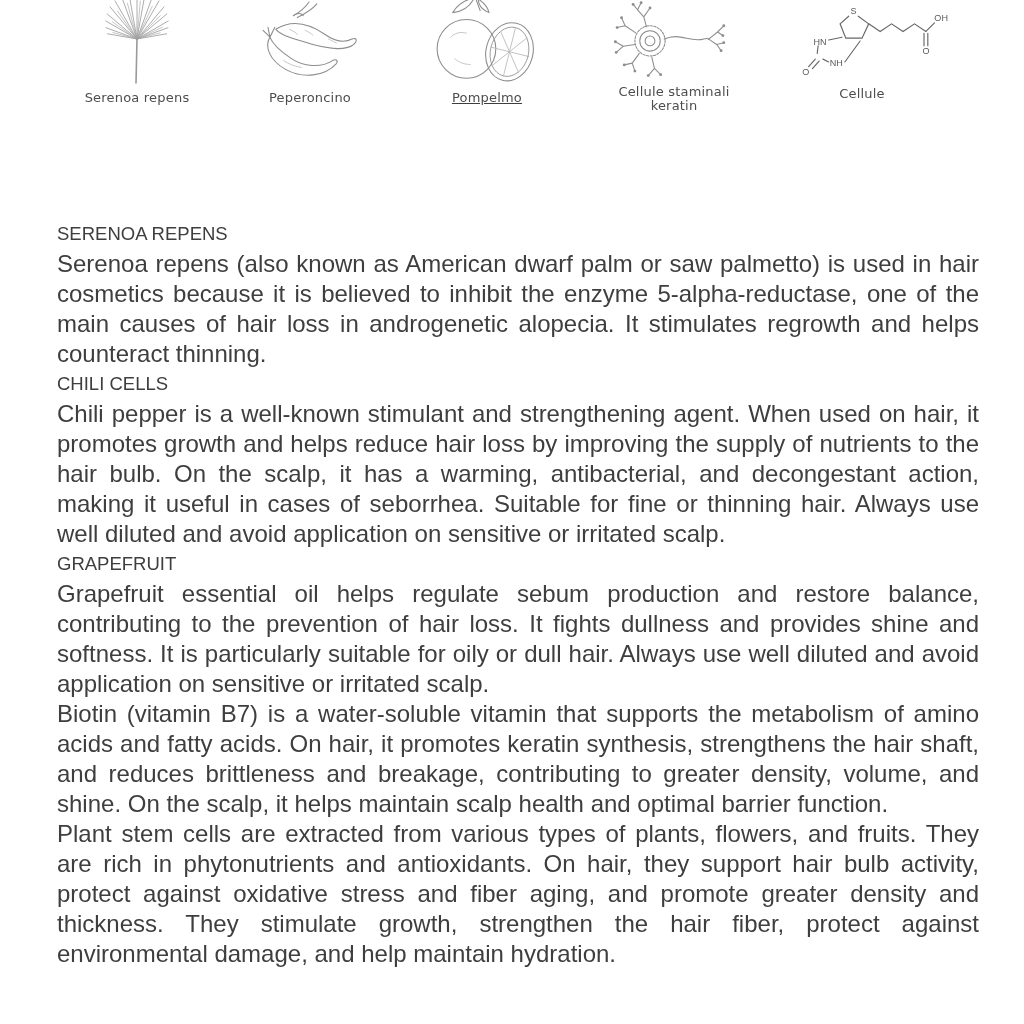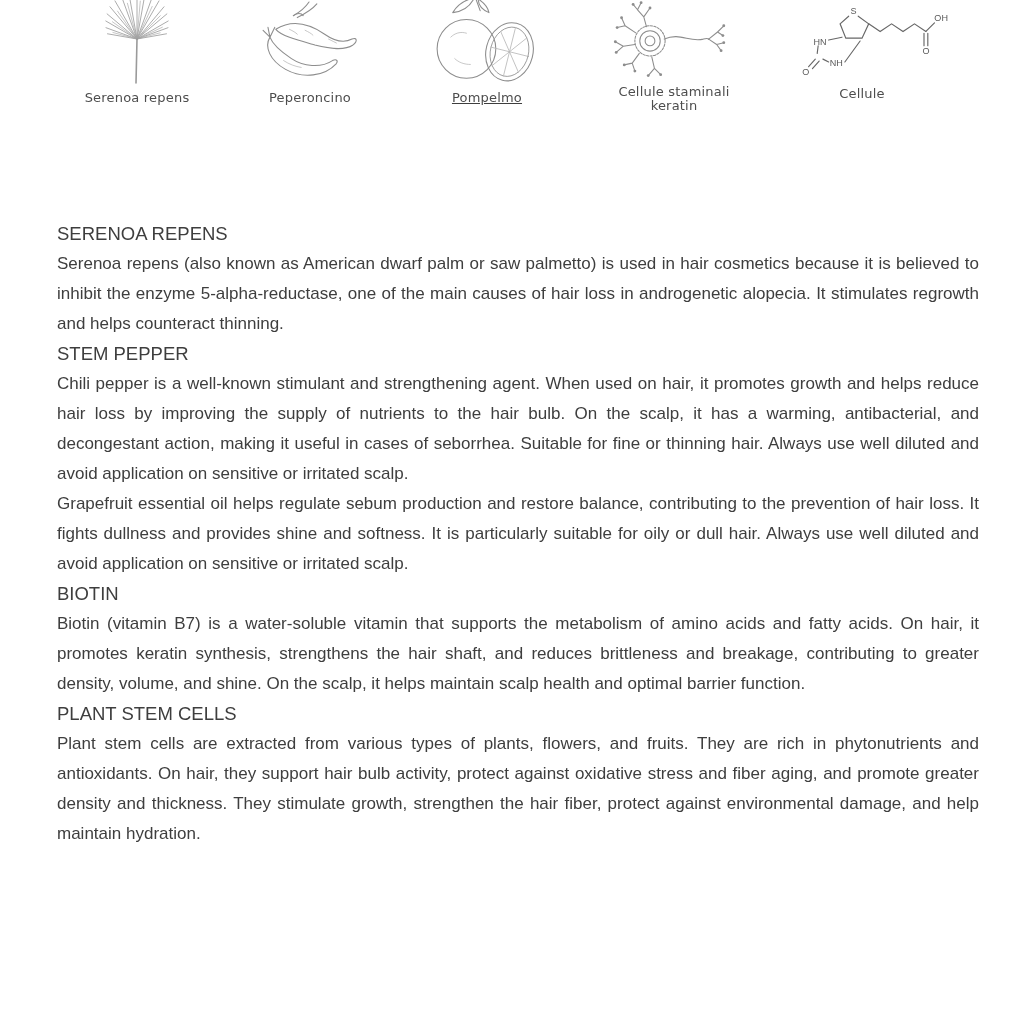--- a/index.html
+++ b/index.html
@@ -17,21 +17,21 @@
   #fig-cellule{left:584px;width:180px;}
   #fig-biotina{left:772px;width:180px;}
   .sketch{stroke:#8d8d8d;fill:none;stroke-width:1.1;stroke-linecap:round;stroke-linejoin:round;}
   .sketch-light{stroke:#b8b8b8;fill:none;stroke-width:.8;stroke-linecap:round;}
   .chem{stroke:#676767;fill:none;stroke-width:1.2;stroke-linecap:round;}
   .chem-label{font-family:"Liberation Sans",sans-serif;font-size:9.5px;fill:#5a5a5a;}
   .tipdot{fill:#8d8d8d;stroke:none;}
   
   #body-text{position:absolute;left:57px;top:219px;width:922px;}
   .sec-h{margin:0;font-size:18.5px;font-weight:400;line-height:30px;color:#3e3e3e;}
-  .sec-p{margin:0;font-size:17px;line-height:30px;text-align:justify;color:#3e3e3e;}
+  .sec-p{margin:0;font-size:24px;line-height:30px;text-align:justify;color:#3e3e3e;}
 </style>
 </head>
 <body>
 
 <div id="page">
 
   <figure class="fig" id="fig-serenoa" style="margin:0">
     <div class="art">
       <svg width="110" height="115" viewBox="0 0 110 115">
         <g class="sketch-light">
@@ -190,32 +190,31 @@
   </figure>
 
   <div id="body-text">
 
     <section>
       <h2 class="sec-h">SERENOA REPENS</h2>
       <p class="sec-p">Serenoa repens (also known as American dwarf palm or saw palmetto) is used in hair cosmetics because it is believed to inhibit the enzyme 5-alpha-reductase, one of the main causes of hair loss in androgenetic alopecia. It stimulates regrowth and helps counteract thinning.</p>
     </section>
 
     <section>
-      <h2 class="sec-h">STEM PEPPER</h2>
+      <h2 class="sec-h">CHILI CELLS</h2>
       <p class="sec-p">Chili pepper is a well-known stimulant and strengthening agent. When used on hair, it promotes growth and helps reduce hair loss by improving the supply of nutrients to the hair bulb. On the scalp, it has a warming, antibacterial, and decongestant action, making it useful in cases of seborrhea. Suitable for fine or thinning hair. Always use well diluted and avoid application on sensitive or irritated scalp.</p>
     </section>
 
     <section>
+      <h2 class="sec-h">GRAPEFRUIT</h2>
       <p class="sec-p">Grapefruit essential oil helps regulate sebum production and restore balance, contributing to the prevention of hair loss. It fights dullness and provides shine and softness. It is particularly suitable for oily or dull hair. Always use well diluted and avoid application on sensitive or irritated scalp.</p>
     </section>
 
     <section>
-      <h2 class="sec-h">BIOTIN</h2>
       <p class="sec-p">Biotin (vitamin B7) is a water-soluble vitamin that supports the metabolism of amino acids and fatty acids. On hair, it promotes keratin synthesis, strengthens the hair shaft, and reduces brittleness and breakage, contributing to greater density, volume, and shine. On the scalp, it helps maintain scalp health and optimal barrier function.</p>
     </section>
 
     <section>
-      <h2 class="sec-h">PLANT STEM CELLS</h2>
       <p class="sec-p">Plant stem cells are extracted from various types of plants, flowers, and fruits. They are rich in phytonutrients and antioxidants. On hair, they support hair bulb activity, protect against oxidative stress and fiber aging, and promote greater density and thickness. They stimulate growth, strengthen the hair fiber, protect against environmental damage, and help maintain hydration.</p>
     </section>
 
   </div>
 </div>
 
 </body></html>

